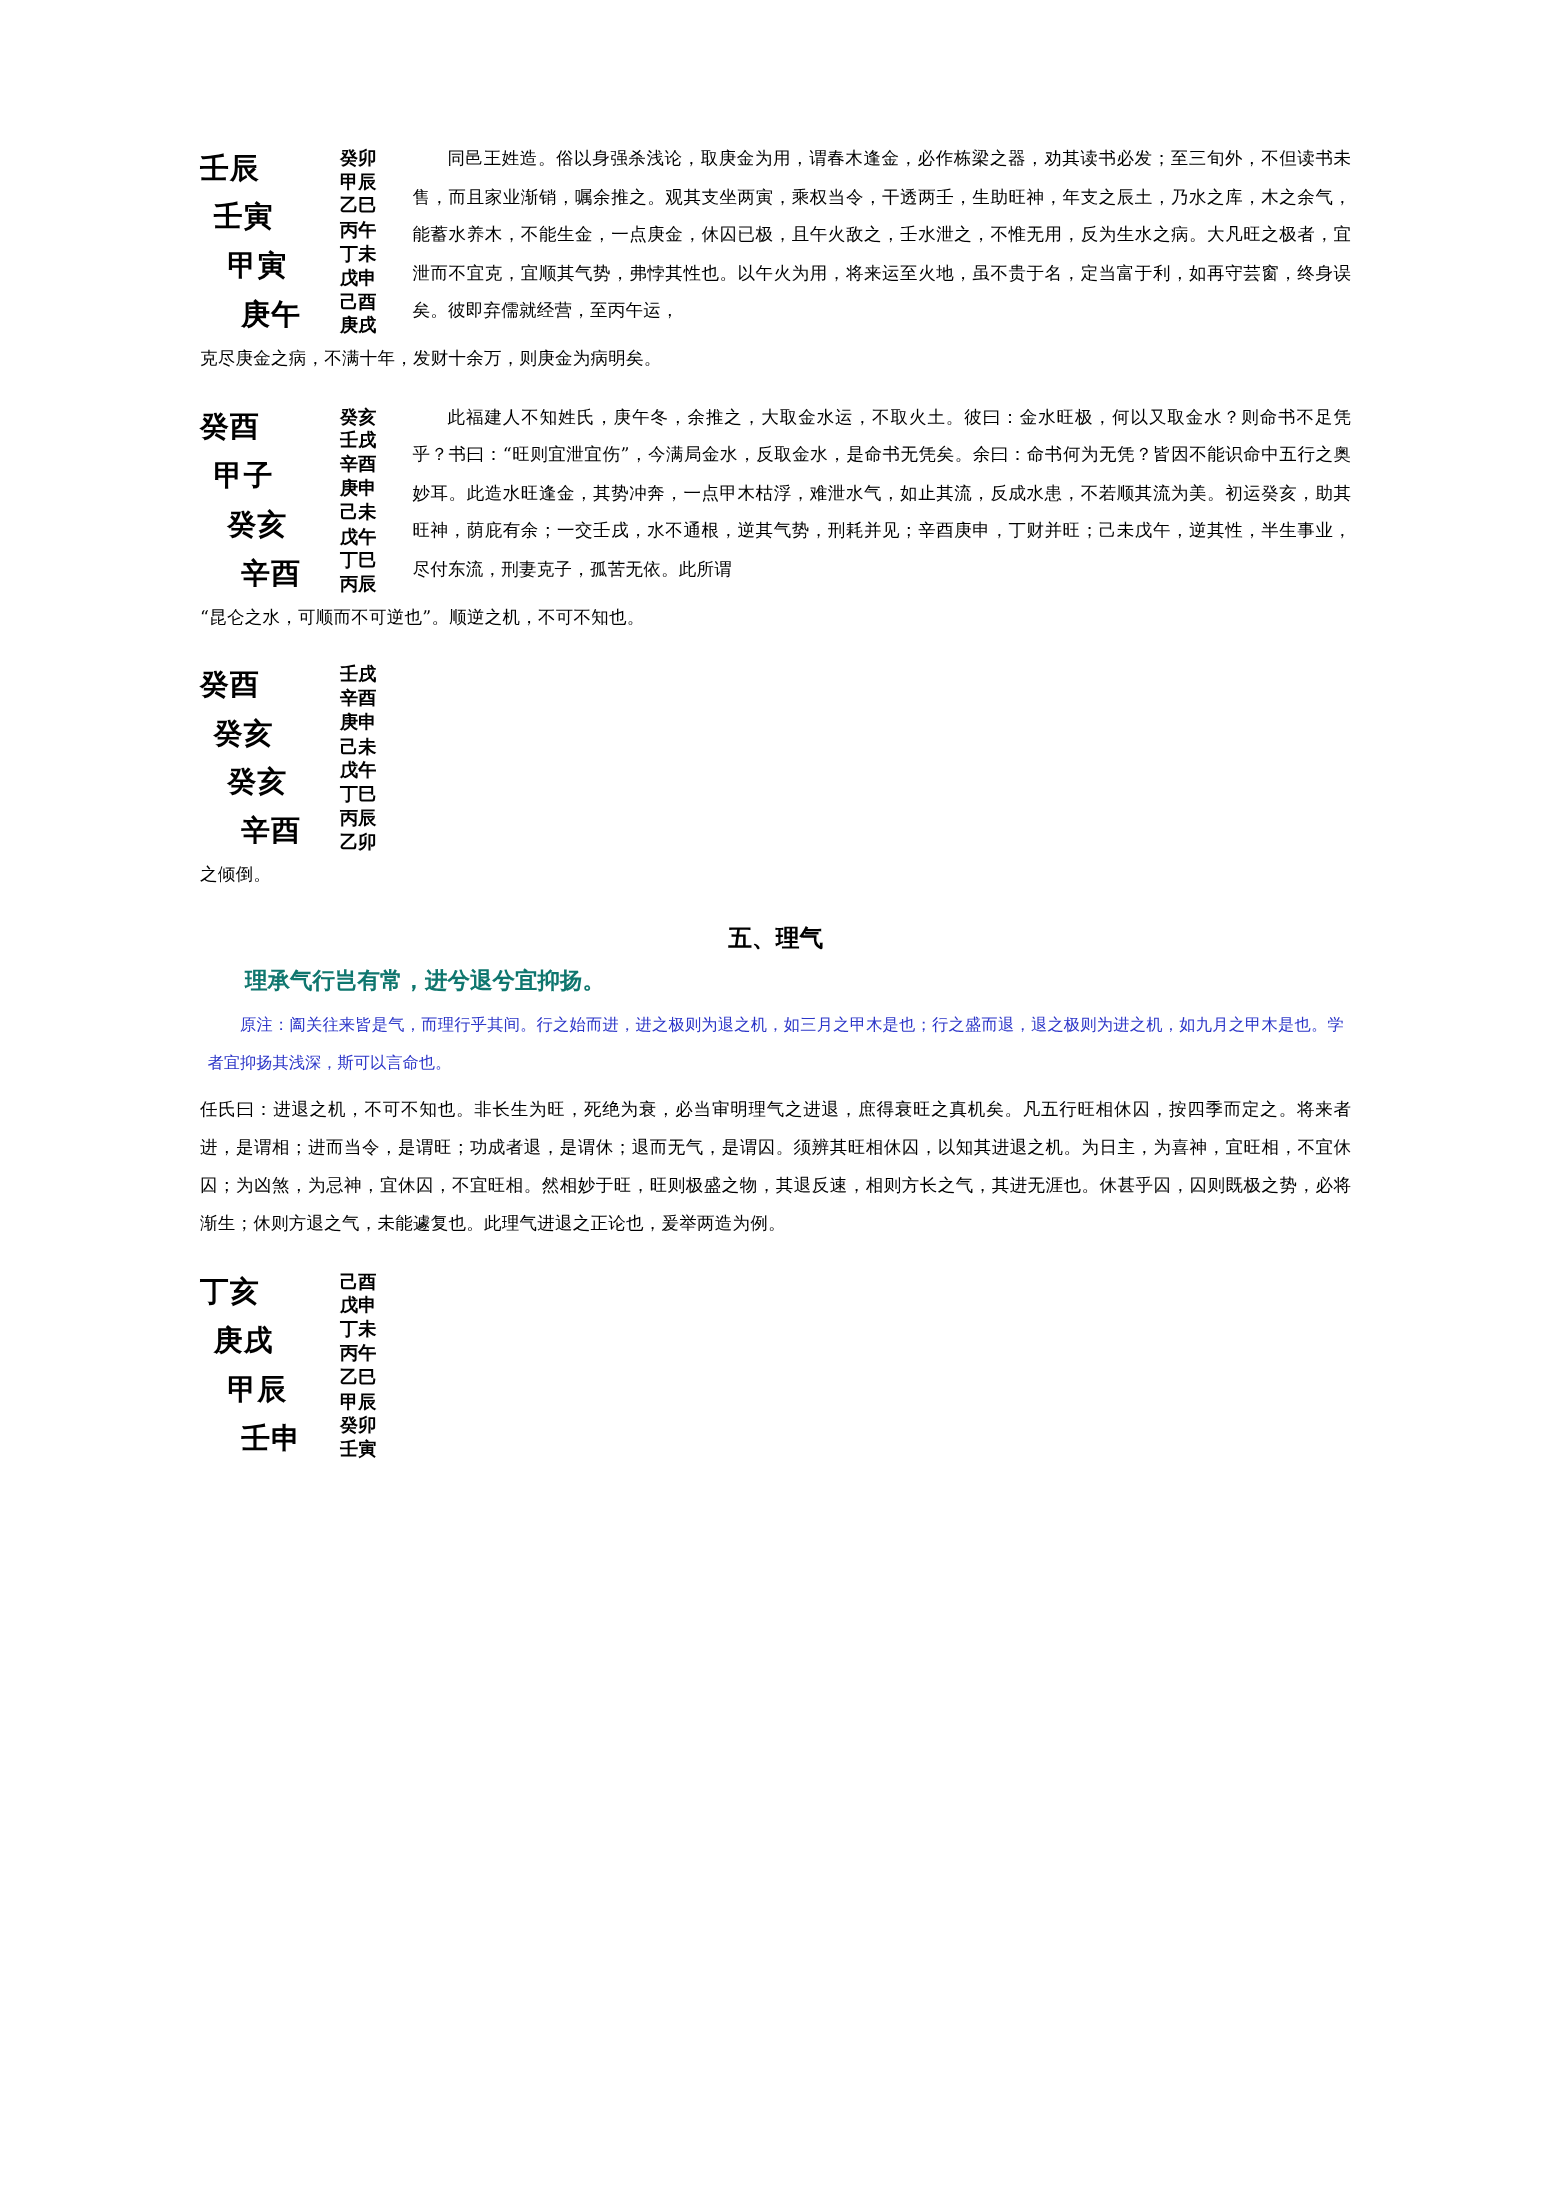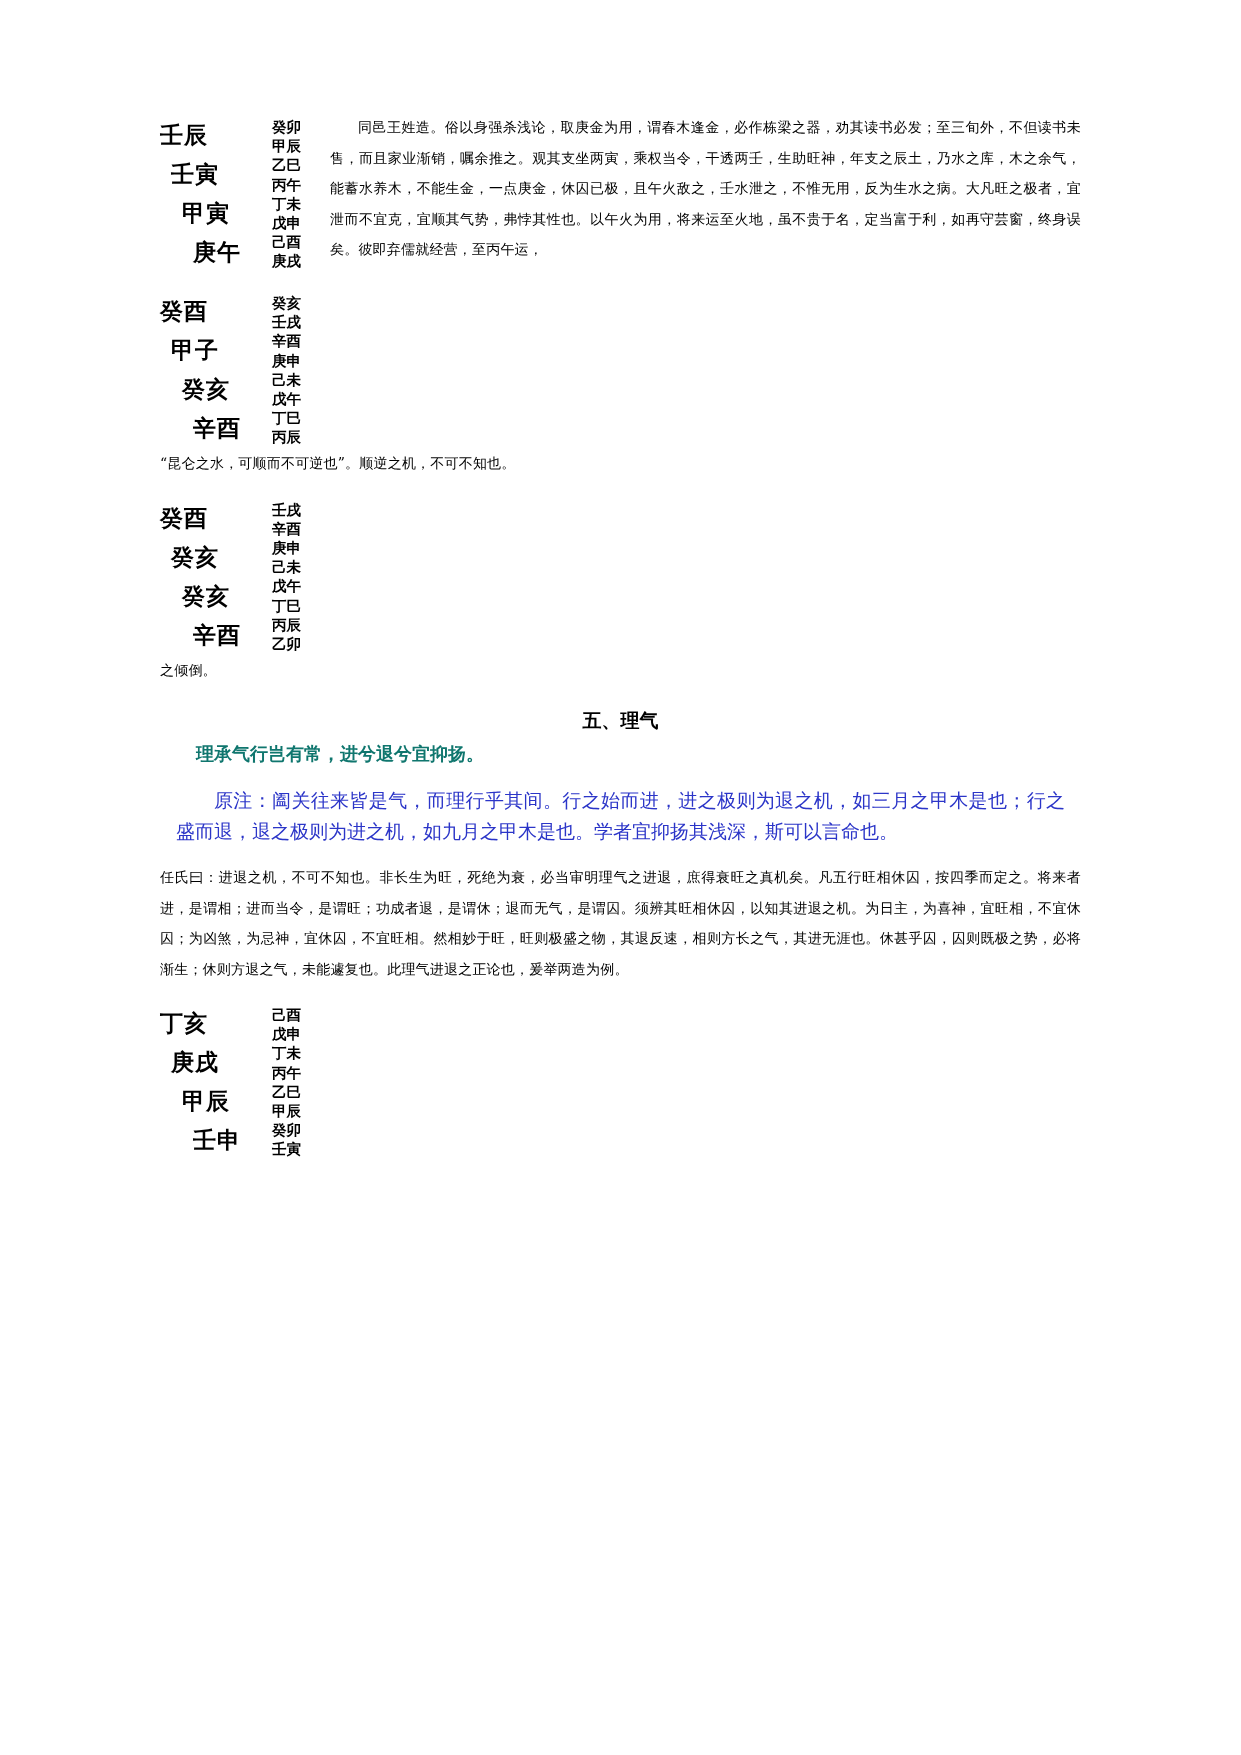--- a/index.html
+++ b/index.html
@@ -104,25 +104,25 @@
     font-family: "DejaVu Sans", "Liberation Sans", sans-serif;
   }
   .verse {
     font-size: 18px;
     line-height: 30px;
     text-indent: 2em;
     font-weight: bold;
     margin: 0;
   }
   .annotation {
-    font-size: 19px;
+    font-size: 13px;
     line-height: 30.5px;
     text-align: justify;
     text-justify: inter-ideograph;
-    margin: 16px;
+    margin: 6px;
   }
   .annotation .lead { text-indent: 2em; display: block; }
 </style>
 </head>
 <body>
 
 <div class="page">
   <div class="content">
 
     <div class="case-block">
@@ -153,20 +153,21 @@
             <span>申</span>
             <span>酉</span>
             <span>戌</span>
           </div>
         </div>
       </div>
       <div class="case-text">
         <p class="para indent2">同邑王姓造。俗以身强杀浅论，取庚金为用，谓春木逢金，必作栋梁之器，劝其读书必发；至三旬外，不但读书未售，而且家业渐销，嘱余推之。观其支坐两寅，乘权当令，干透两壬，生助旺神，年支之辰土，乃水之库，木之余气，能蓄水养木，不能生金，一点庚金，休囚已极，且午火敌之，壬水泄之，不惟无用，反为生水之病。大凡旺之极者，宜泄而不宜克，宜顺其气势，弗悖其性也。以午火为用，将来运至火地，虽不贵于名，定当富于利，如再守芸窗，终身误矣。彼即弃儒就经营，至丙午运，</p>
       </div>
     </div>
+    <p class="para overflow-line">克尽庚金之病，不满十年，发财十余万，则庚金为病明矣。</p>
 
     <div class="case-block">
       <div class="chart-wrap">
         <div class="pillars">
           <div class="pillar p0">癸酉</div>
           <div class="pillar p1">甲子</div>
           <div class="pillar p2">癸亥</div>
           <div class="pillar p3">辛酉</div>
         </div>
         <div class="luck">
@@ -184,20 +185,23 @@
             <span>亥</span>
             <span>戌</span>
             <span>酉</span>
             <span>申</span>
             <span>未</span>
             <span>午</span>
             <span>巳</span>
             <span>辰</span>
           </div>
         </div>
+      </div>
+      <div class="case-text">
+        <p class="para indent2">此福建人不知姓氏，庚午冬，余推之，大取金水运，不取火土。彼曰：金水旺极，何以又取金水？则命书不足凭乎？书曰：“旺则宜泄宜伤”，今满局金水，反取金水，是命书无凭矣。余曰：命书何为无凭？皆因不能识命中五行之奥妙耳。此造水旺逢金，其势冲奔，一点甲木枯浮，难泄水气，如止其流，反成水患，不若顺其流为美。初运癸亥，助其旺神，荫庇有余；一交壬戌，水不通根，逆其气势，刑耗并见；辛酉庚申，丁财并旺；己未戊午，逆其性，半生事业，尽付东流，刑妻克子，孤苦无依。此所谓</p>
       </div>
     </div>
     <p class="para overflow-line">“昆仑之水，可顺而不可逆也”。顺逆之机，不可不知也。</p>
 
     <div class="case-block">
       <div class="chart-wrap">
         <div class="pillars">
           <div class="pillar p0">癸酉</div>
           <div class="pillar p1">癸亥</div>
           <div class="pillar p2">癸亥</div>

